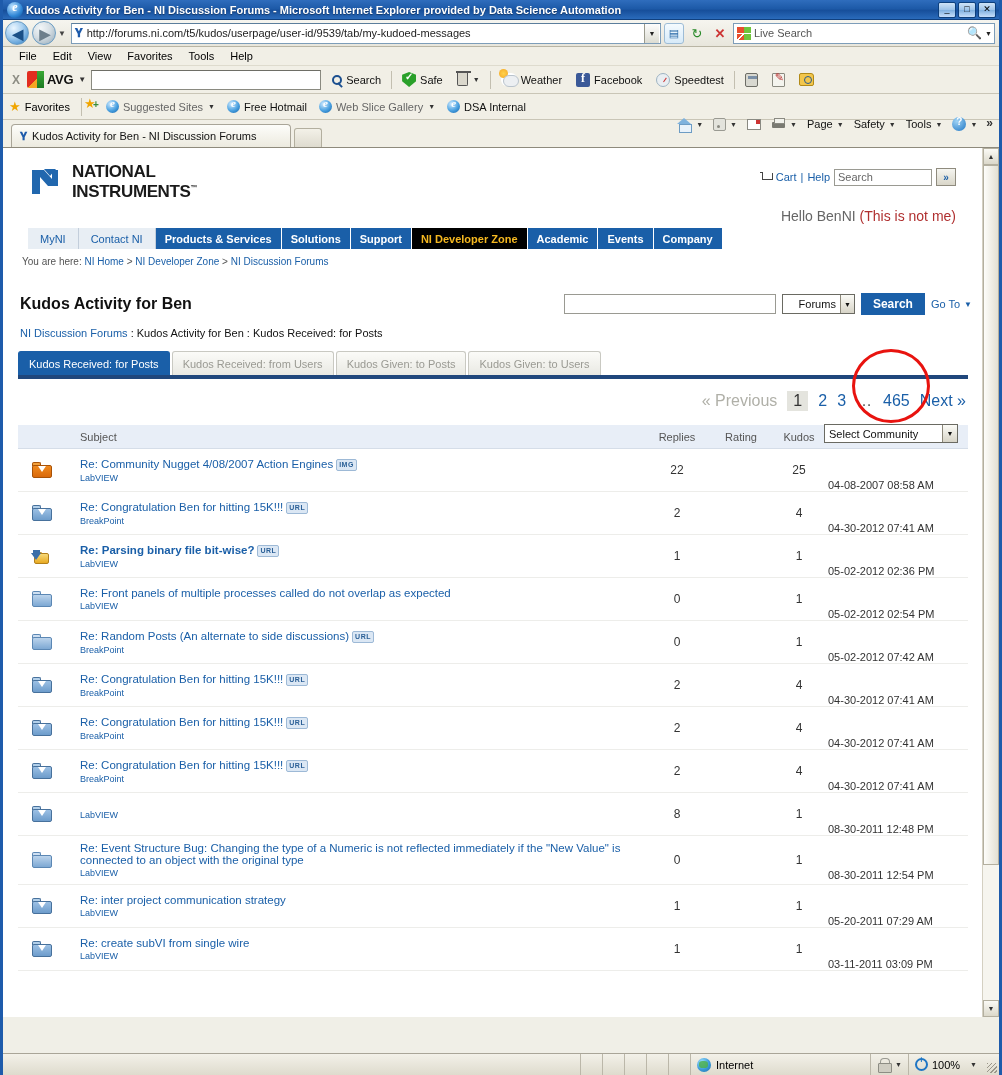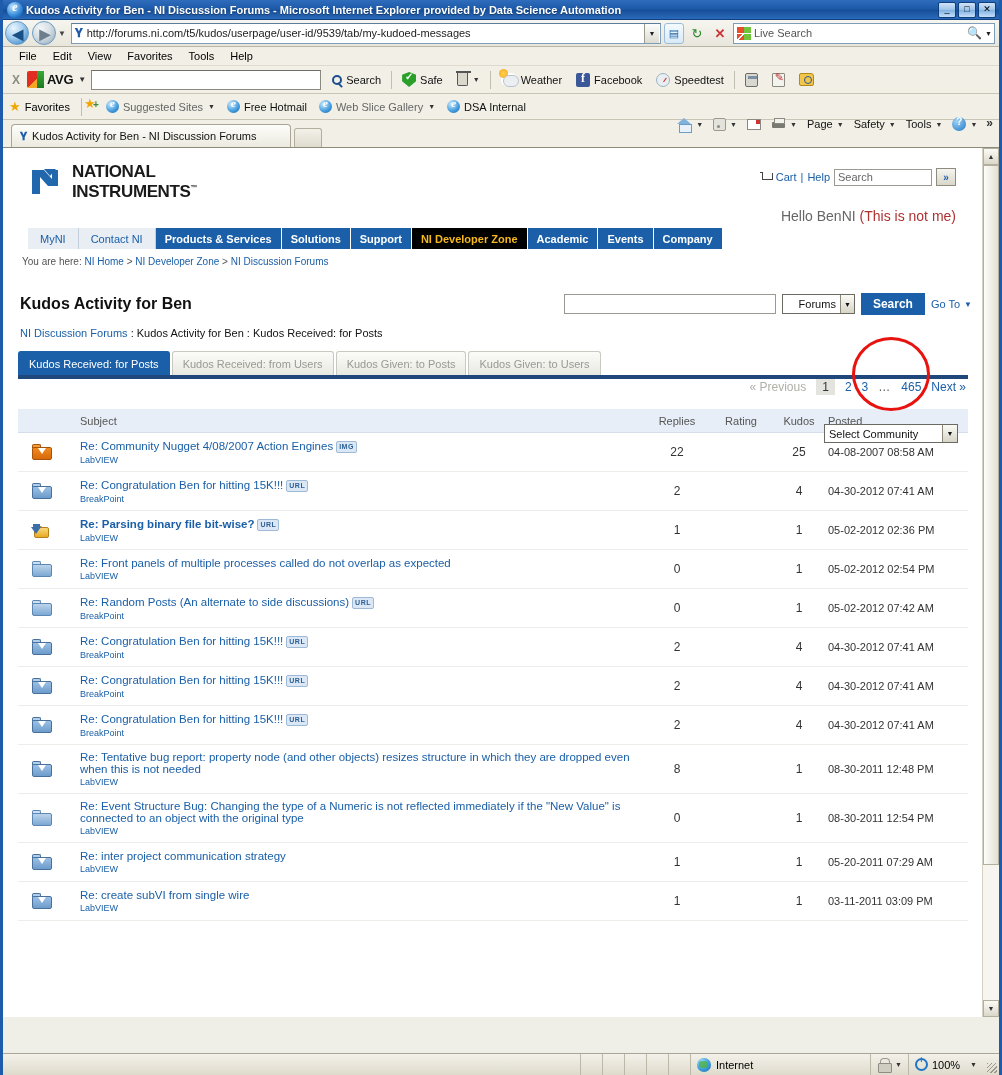--- a/index.html
+++ b/index.html
@@ -387,21 +387,21 @@
     font-size:11px; border:1px solid #c9c9c2; border-bottom:0;
     border-radius:3px 3px 0 0; margin-right:2px;
     background:linear-gradient(to bottom,#fbfbf8,#e9e9e3); color:#9a9a93;
   }
   .ktab.active{ background:#1a5fa8; color:#fff; border-color:#1a5fa8;}
   .ktabs-rule{ height:4px;background:#20477c;margin:0 14px; }
 
   
   .pager{
     display:flex;align-items:center;justify-content:flex-end;gap:10px;
-    margin:0 16px 0 0; font-size:12px; color:#1a5fa8; position:relative;
+    margin:12px 16px 0 0; font-size:16px; color:#1a5fa8; position:relative;
   }
   .pager .prev{ color:#b0b0a8; }
   .pager .pg{ color:#1a5fa8; }
   .pager .pg.cur{ background:#e4e4de; color:#333; padding:1px 6px; }
   .pager .dots{ color:#555; letter-spacing:1px;}
   .redellipse{
     position:absolute;
     border:3px solid #e8130f; border-radius:50%;
     width:78px; height:74px;
     pointer-events:none;
@@ -421,21 +421,21 @@
   .c-post{ width:140px; flex:0 0 auto;}
   .khead .c-subj{ padding-left:14px; }
 
   .krow{
     display:flex; align-items:center; min-height:39px;
     border-bottom:1px solid #ededea; font-size:11px; color:#333;
   }
   .krow .c-icon{ display:flex; align-items:center; justify-content:center;}
   .krow .c-subj{ padding:6px 10px 6px 14px; }
   .krow .c-rep,.krow .c-rat,.krow .c-kud{ color:#333; font-size:12px;}
-  .krow .c-post{ color:#333; font-size:11px;}
+  .krow .c-post{ color:#333; font-size:11px;margin-top:30px;}
   .subj-line a{ color:#1a5fa8; text-decoration:none; font-size:11.5px;}
   .subj-line a.bold{ font-weight:bold; }
   .board{ color:#1a5fa8; font-size:9px; margin-top:2px; }
   .badge{
     display:inline-block; font-size:7px; font-weight:bold; color:#2a5f96;
     background:#dbe7f4; border:1px solid #9db9d6; border-radius:2px;
     padding:0 2px; vertical-align:1px; line-height:10px; margin-left:3px;
     font-family:"Liberation Sans", sans-serif; letter-spacing:.5px;
   }
 
@@ -922,21 +922,20 @@
             </div>
             <div class="krow">
               <div class="c-icon">
                 <span class="micon blue">
                   <span class="tab"></span>
                   <span class="body"></span>
                   <span class="tri"></span>
                 </span>
               </div>
               <div class="c-subj">
-                <div class="subj-line"><a class="">Re: Tentative bug report: property node (and other objects) resizes structure in which they are dropped even when this is not needed</a></div>
                 <div class="board">LabVIEW</div>
               </div>
               <div class="c-rep">8</div>
               <div class="c-rat"></div>
               <div class="c-kud">1</div>
               <div class="c-post">08-30-2011 12:48 PM</div>
             </div>
             <div class="krow">
               <div class="c-icon">
                 <span class="micon plain">

